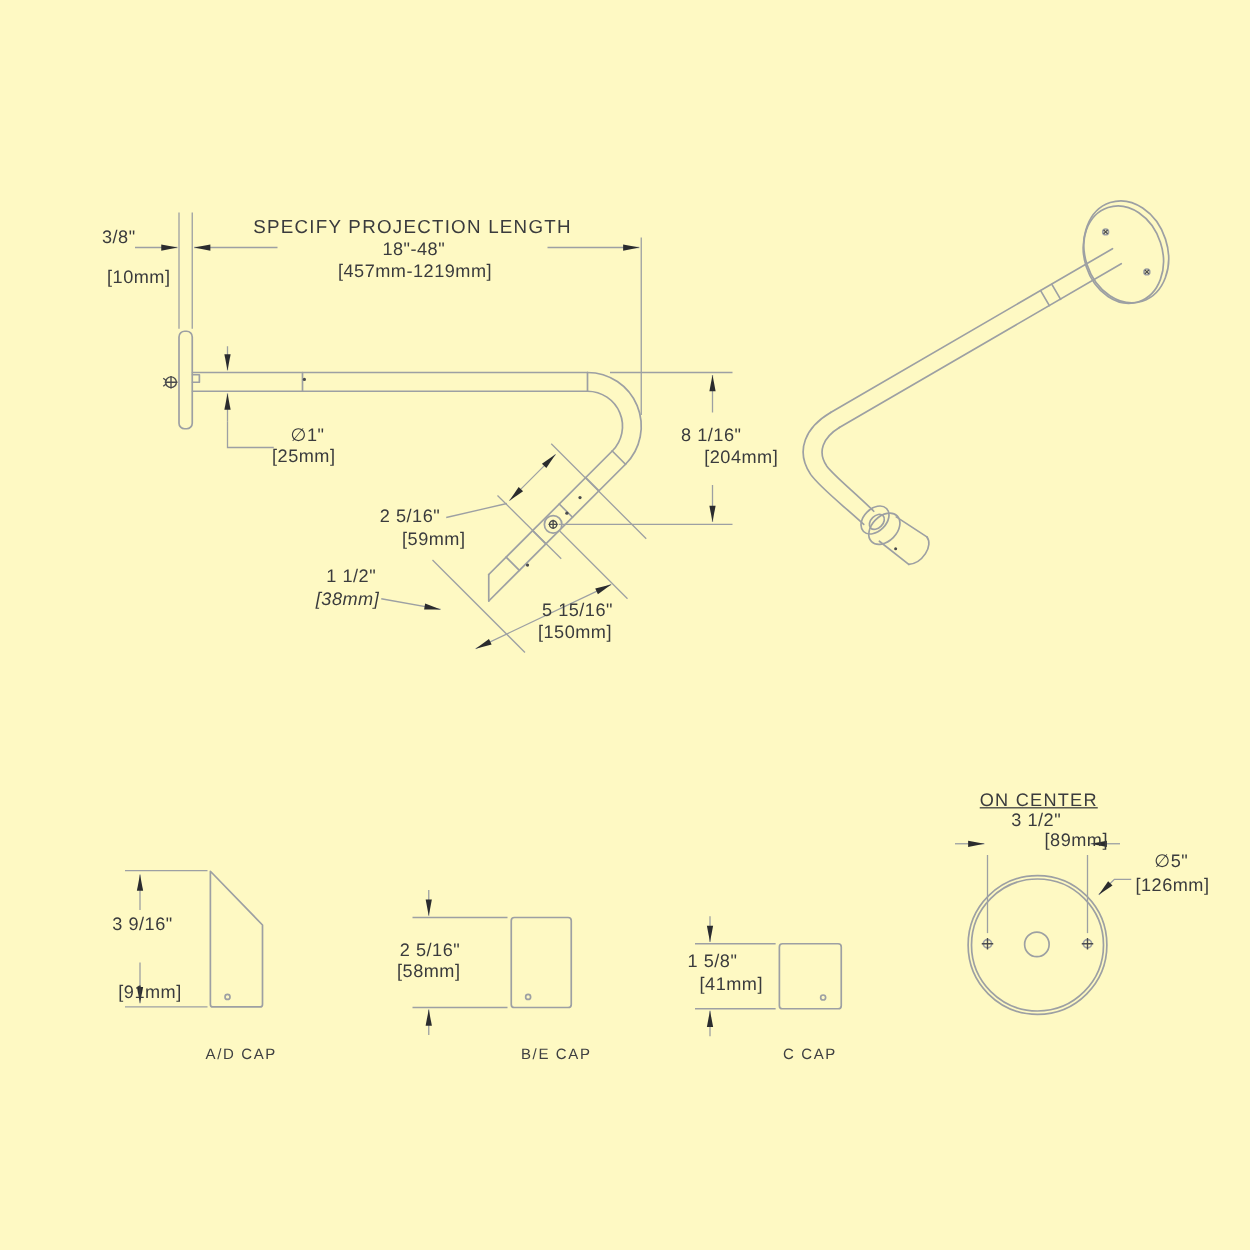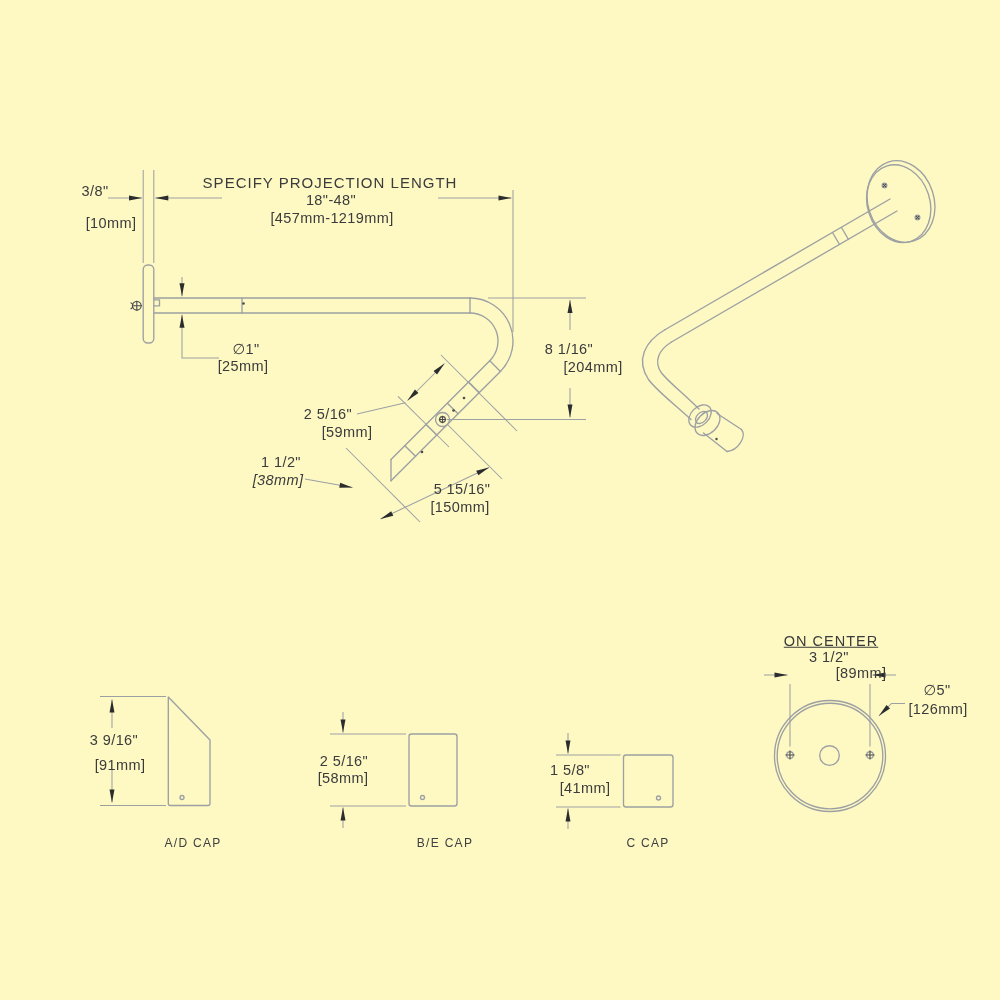--- a/index.html
+++ b/index.html
@@ -186,21 +186,21 @@
   <div class="lbl" style="left:328px;top:413.5px;">2 5/16"</div>
   <div class="lbl" style="left:327px;top:431.5px;margin-left:20px;">[59mm]</div>
 
   <div class="lbl" style="left:281px;top:461.5px;">1 1/2"</div>
   <div class="lbl" style="left:278px;top:479.5px;font-style:italic;">[38mm]</div>
 
   <div class="lbl" style="left:462px;top:488.5px;">5 15/16"</div>
   <div class="lbl" style="left:460px;top:506.5px;">[150mm]</div>
 
   <div class="lbl" style="left:114px;top:739.5px;">3 9/16"</div>
-  <div class="lbl" style="left:114px;top:765px;padding-left:12px;">[91mm]</div>
+  <div class="lbl" style="left:114px;top:795px;padding-left:12px;">[91mm]</div>
   <div class="lbl capname" style="left:193px;top:842.5px;">A/D CAP</div>
 
   <div class="lbl" style="left:344px;top:760.5px;">2 5/16"</div>
   <div class="lbl" style="left:343px;top:778px;text-align:right;">[58mm]</div>
   <div class="lbl capname" style="left:445px;top:843px;">B/E CAP</div>
 
   <div class="lbl" style="left:570px;top:770px;">1 5/8"</div>
   <div class="lbl" style="left:585px;top:787.5px;">[41mm]</div>
   <div class="lbl capname" style="left:648px;top:842.5px;">C CAP</div>
 

